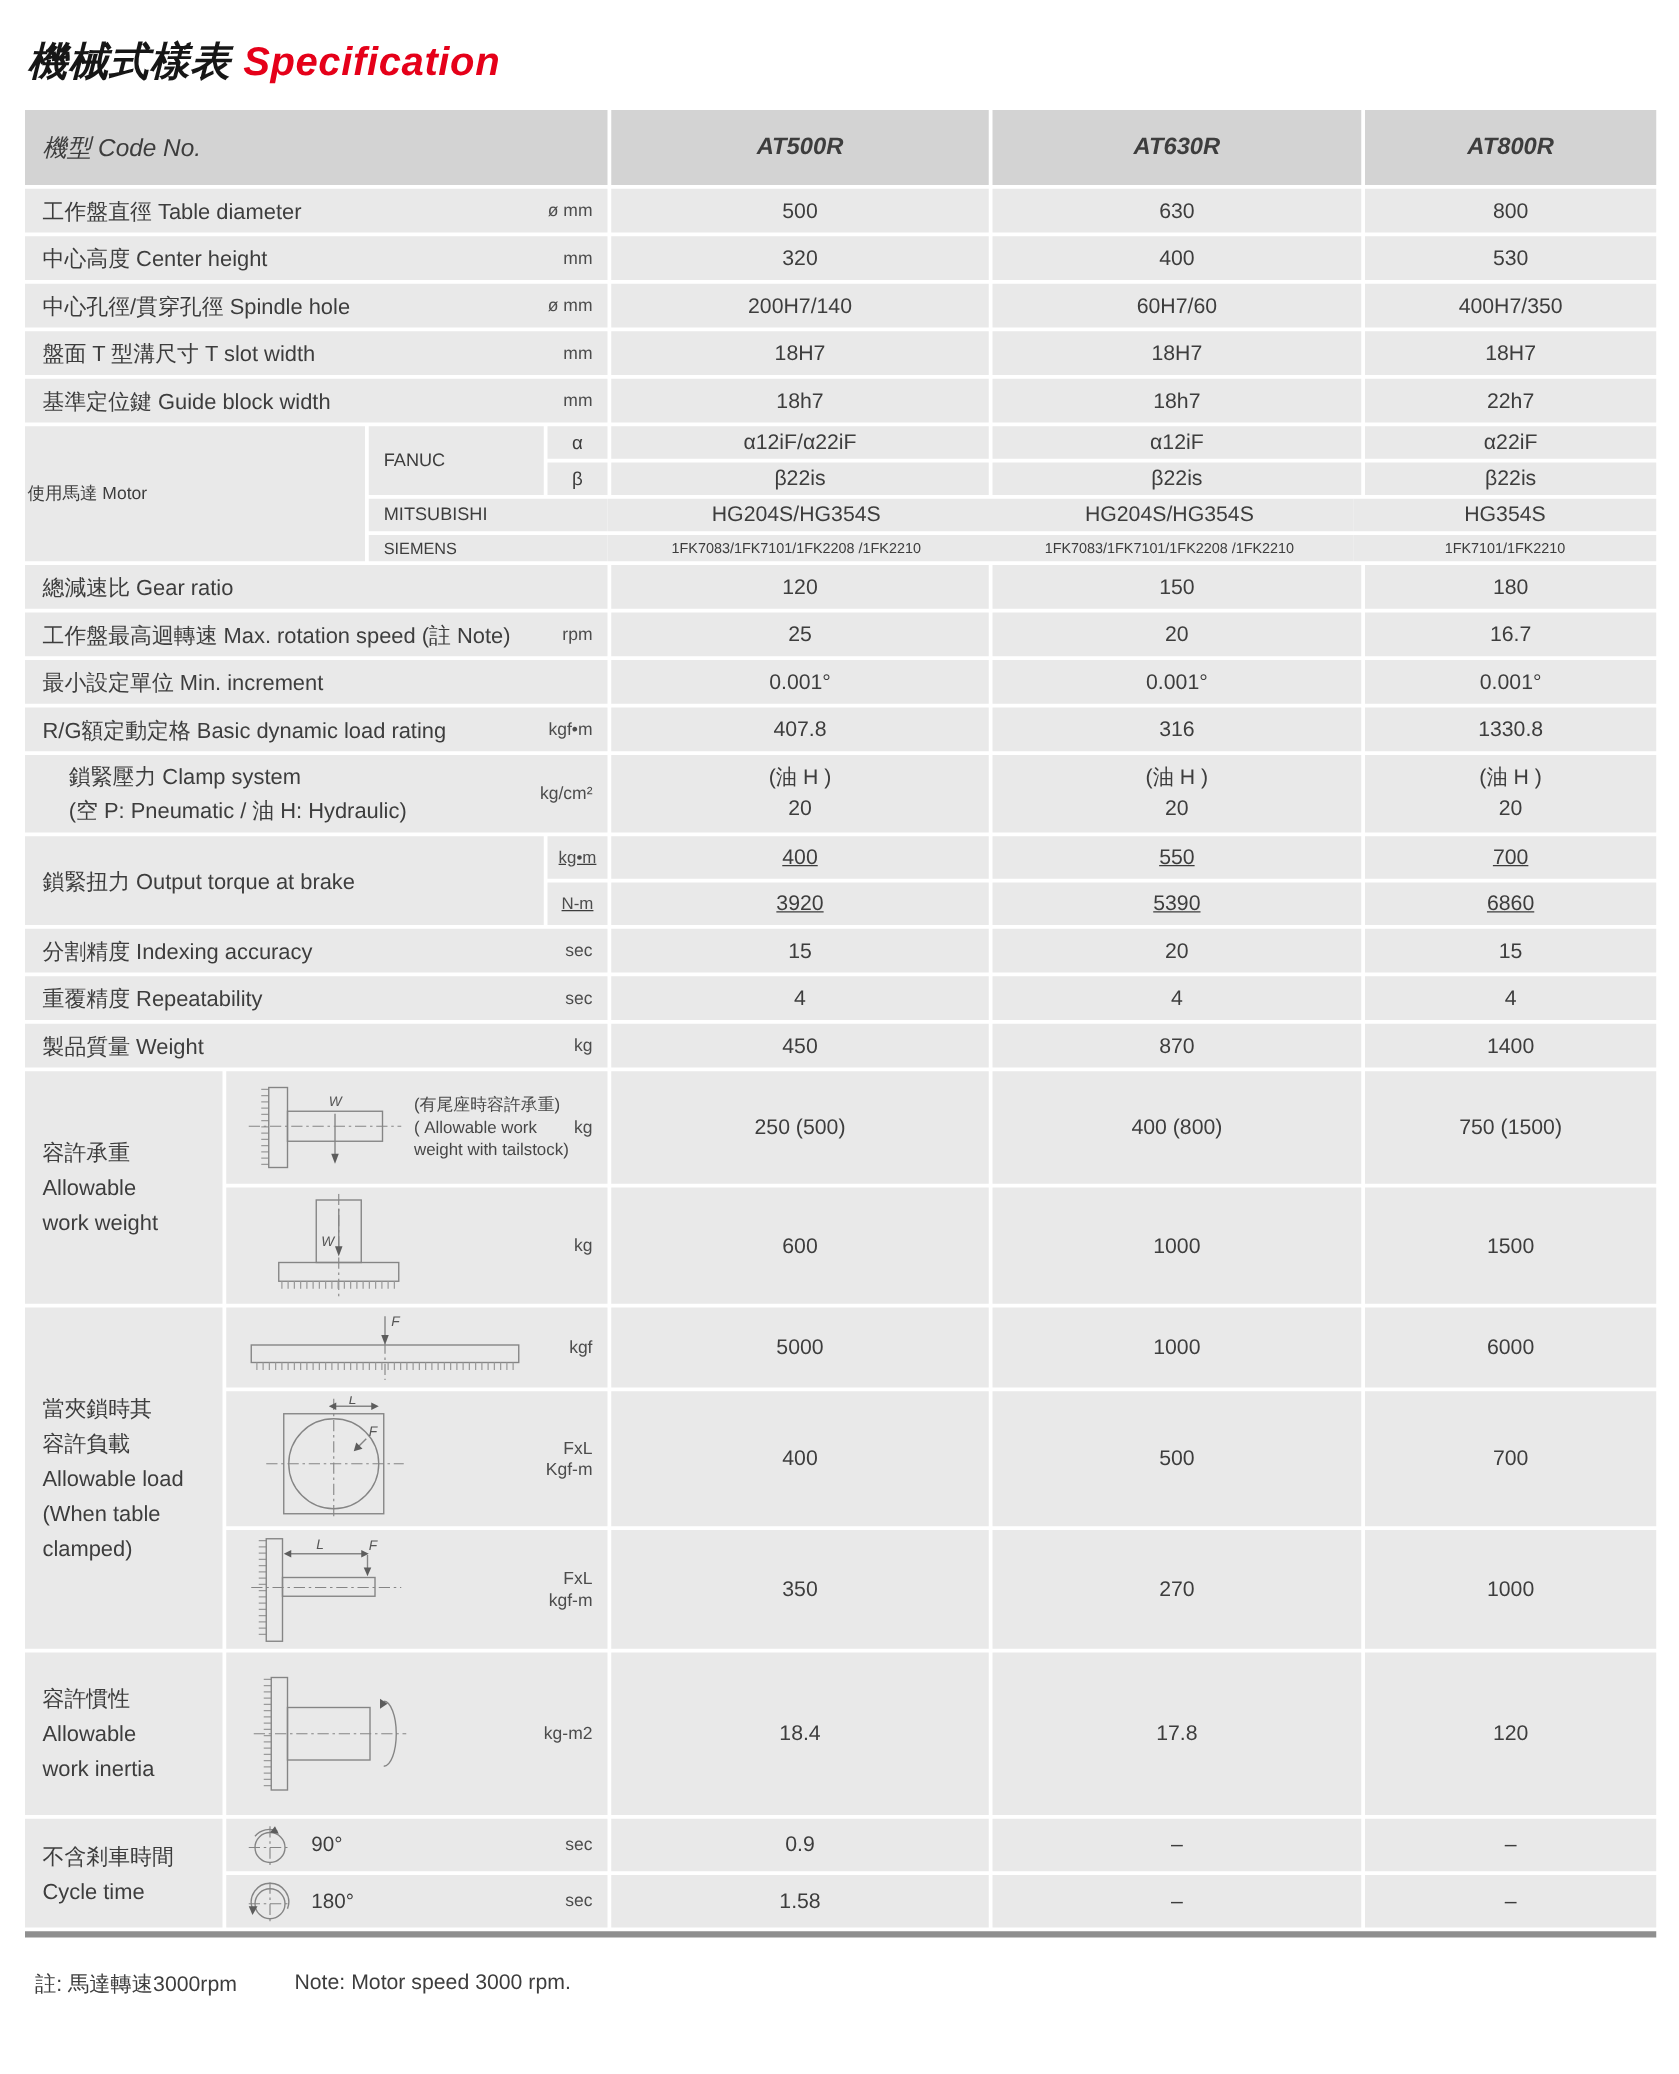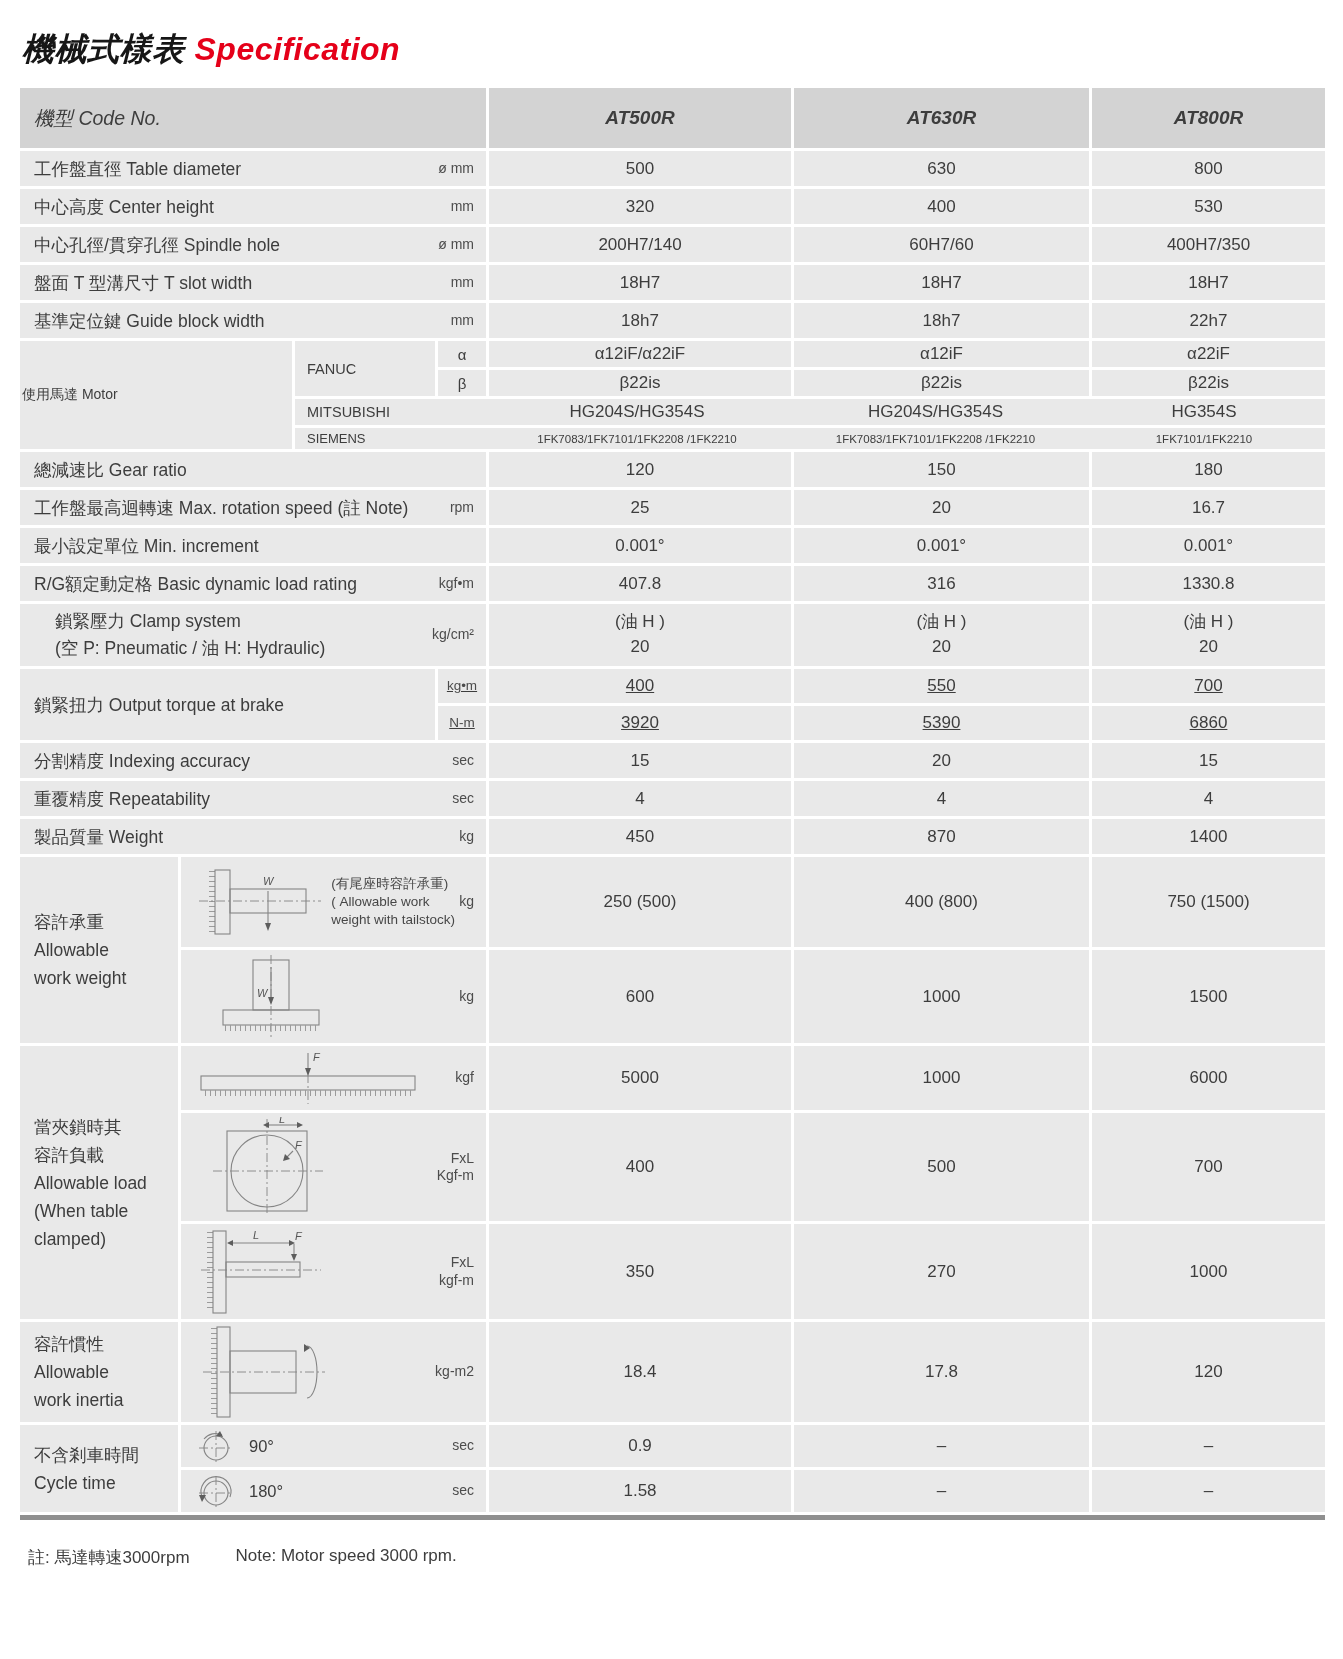--- a/index.html
+++ b/index.html
@@ -64,21 +64,21 @@
   .tq-unit { flex:0 0 48px; justify-content:center; font-size:13.5px; }
 
   
   .sec-lab  { flex:0 0 158px; padding-left:14px; font-size:17.5px; line-height:1.6; white-space:pre-line; }
   .sec-right{ flex:1; display:flex; flex-direction:column; gap:3px; }
   .sec-row  { display:flex; gap:3px; }
   .desc     { flex:0 0 305px; justify-content:space-between; padding:0 12px 0 14px; }
   .note     { font-size:13.5px; line-height:1.35; white-space:pre-line; color:#474747; }
   .hww1 { height:90px; }  .hww2 { height:93px; }
   .hld1 { height:64px; }  .hld2 { height:108px; } .hld3 { height:95px; }
-  .hin  { height:100px; }
+  .hin  { height:130px; }
   .hcy  { height:42px; }
   .cyc-left { display:flex; align-items:center; gap:12px; font-size:16.5px; }
 
   
   .dg line, .dg rect, .dg circle, .dg path, .dg ellipse { stroke:#858585; fill:none; stroke-width:1.1; }
   .dg .tick  { stroke:#9b9b9b; stroke-width:6; stroke-dasharray:1 4; }
   .dg .cdash { stroke-dasharray:9 3 2 3; stroke-width:0.9; }
   .dg .ah    { fill:#5d5d5d; stroke:none; }
   .dg text   { fill:#555; font-size:11px; font-style:italic; stroke:none; font-family:"Liberation Sans",sans-serif; }
 

